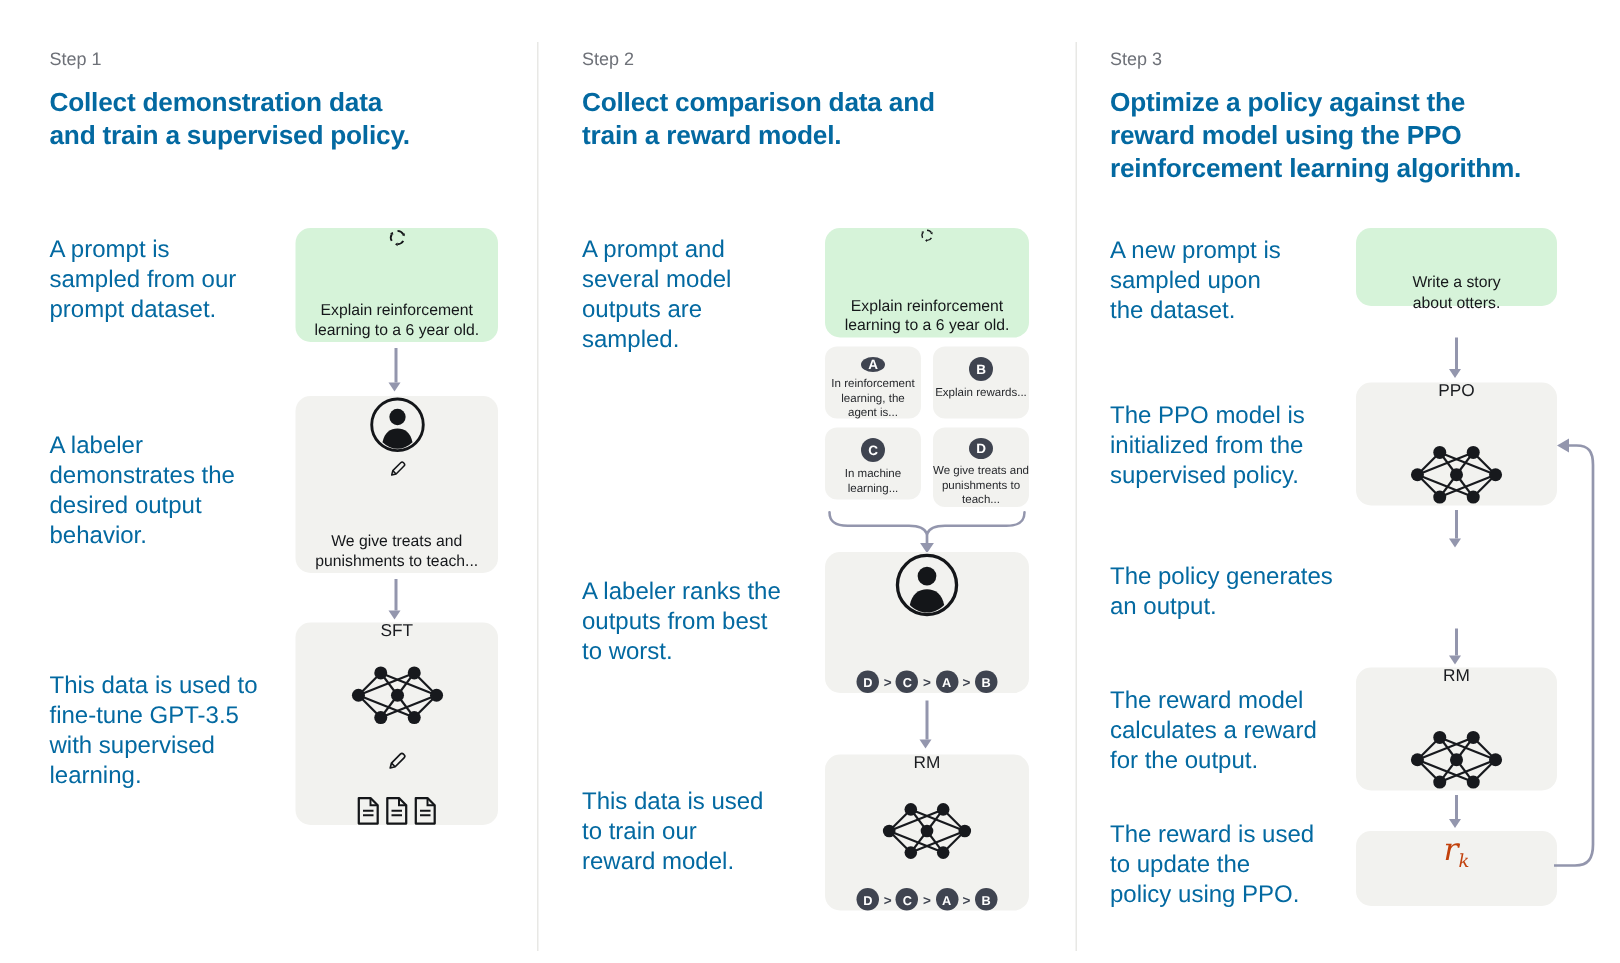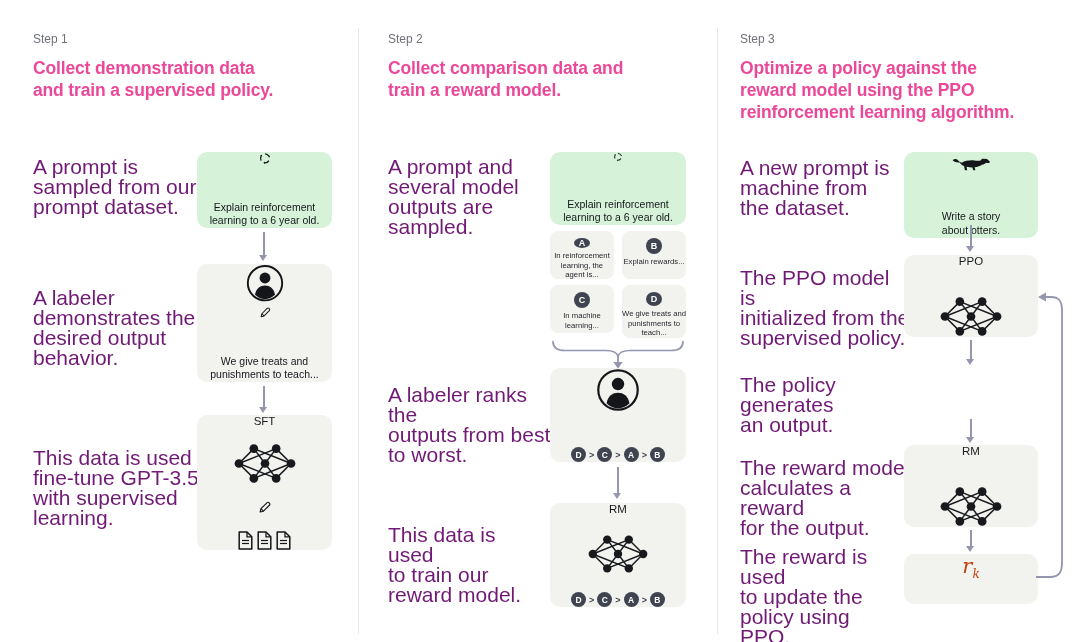--- a/index.html
+++ b/index.html
@@ -4,22 +4,22 @@
 <style>
   html,body { margin:0; padding:0; background:#ffffff; }
   .canvas {
     position:relative; width:1080px; height:642px; background:#fff;
     font-family:"Liberation Sans", sans-serif; overflow:hidden;
     color:var(--text,#1b1e22);
   }
   .divider { position:absolute; top:28px; height:606px; width:1px; background:var(--divider,#e8e8e5); }
   .step-label { position:absolute; font-size:12px; color:var(--muted,#6e7178); }
   .heading { position:absolute; font-size:17.5px; font-weight:700; line-height:22px;
-             color:#ec4899; white-space:pre-line; letter-spacing:-0.15px; }
-  .caption { position:absolute; font-size:21px; line-height:20px; color:#701a75; white-space:pre-line; }
+             color:#0369a1; white-space:pre-line; letter-spacing:-0.15px; }
+  .caption { position:absolute; font-size:16px; line-height:20px; color:#0369a1; white-space:pre-line; }
   .gbox { position:absolute; background:var(--green,#d6f3d9); border-radius:10px;
           display:flex; flex-direction:column; align-items:center; justify-content:center; gap:5px; }
   .fbox { position:absolute; background:var(--graybox,#f2f2ef); border-radius:10px;
           display:flex; flex-direction:column; align-items:center; justify-content:space-between; }
   .box-label { font-size:10.5px; line-height:1.3; color:#15171a; text-align:center; white-space:pre-line;margin-top:31px; }
   .model-title { font-size:11.5px; color:#1a1c20; }
   .card { position:absolute; background:var(--graybox,#f2f2ef); border-radius:8px;
           display:flex; flex-direction:column; align-items:center; justify-content:flex-start;
           padding-top:7px; gap:3px; box-sizing:border-box; }
   .letter-circle { width:16px; height:16px; border-radius:50%; background:var(--dark,#3f4450);
@@ -268,35 +268,35 @@
       <span class="sep">&gt;</span>
       <span class="rc">B</span>
     </div>
   </div>
 
   <div class="step-label" style="left:740px;top:32px">Step 3</div>
   <div class="heading" style="left:740px;top:57px;width:330px">Optimize a policy against the
 reward model using the PPO
 reinforcement learning algorithm.</div>
   <div class="caption" style="left:740px;top:158px;width:155px">A new prompt is
-machine from
+sampled upon
 the dataset.</div>
   <div class="caption" style="left:740px;top:268px;width:170px">The PPO model is
 initialized from the
 supervised policy.</div>
   <div class="caption" style="left:740px;top:375px;width:185px">The policy generates
 an output.</div>
   <div class="caption" style="left:740px;top:547px;width:165px">The reward is used
 to update the
 policy using PPO.</div>
   <div class="caption" style="left:740px;top:458px;width:175px">The reward model
 calculates a reward
 for the output.</div>
 
-  <div class="gbox" style="left:904px;top:152px;width:134px;height:86px">
+  <div class="gbox" style="left:904px;top:152px;width:134px;height:52px">
     <svg width="40" height="21" viewBox="0 0 48 24">
       <path d="M2 8.2 C3.8 6.2 6.8 6.3 8.4 8.2 C9.4 9.6 10.9 10.8 12.9 11 C16.9 8.8 22.9 7.8 27.9 8.4 C30.9 8.7 33.9 9.3 35.9 8 C36.7 6.5 38.4 5.9 39.9 6.6 C41.9 6 44.4 7 45.4 8.8 C46.4 9.1 46.9 9.9 46.4 10.7 C45.4 11.7 43.4 11.4 41.9 11 C40.9 12.4 39.4 13.1 37.7 13.2 C35.4 15.1 31.9 16.2 28.4 16.5 L29.2 20 L26.7 20 L25.7 16.7 C23.4 16.7 20.9 16.5 18.7 15.9 L19.4 20 L16.7 20 L15.7 15.1 C13.4 14.2 11.4 12.7 10.2 10.8 C7.4 11.2 3.7 10.3 2 8.2 Z" fill="#141619"></path>
     </svg>
     <div class="box-label">Write a story
 about otters.</div>
   </div>
 
   <div class="varrow" style="left:966px;top:225px;height:27px">
       <i></i>
     </div>

